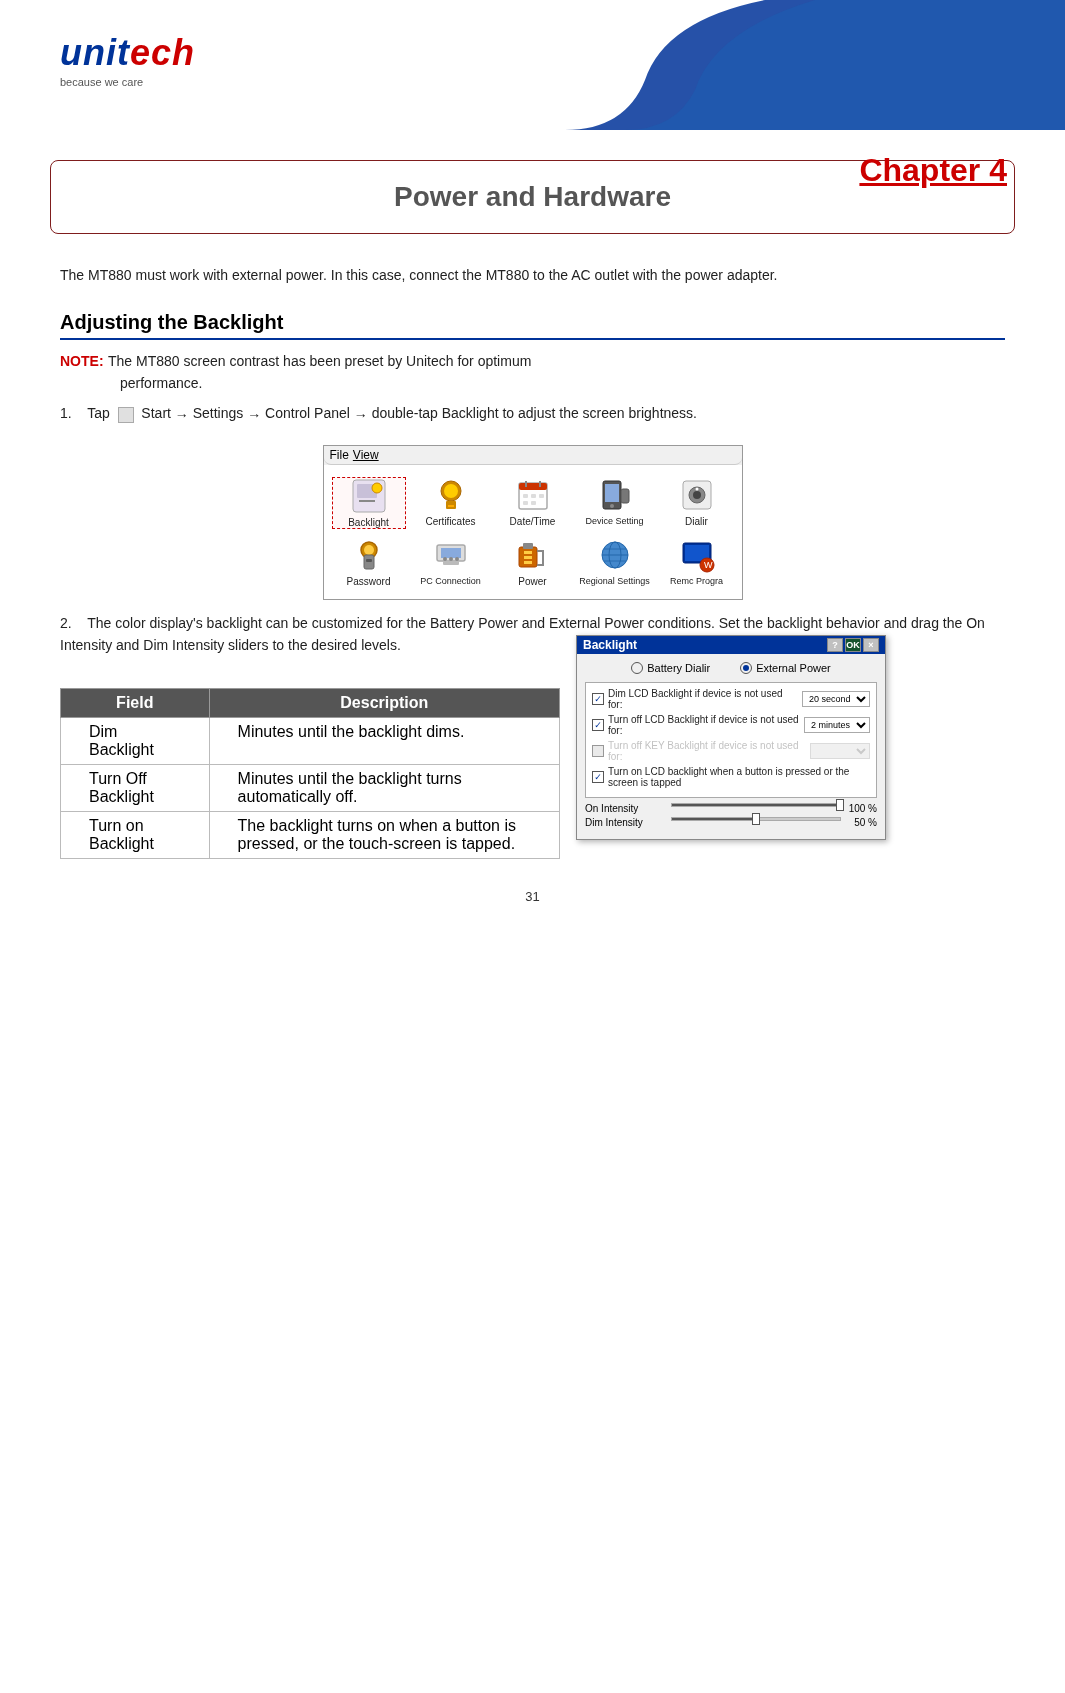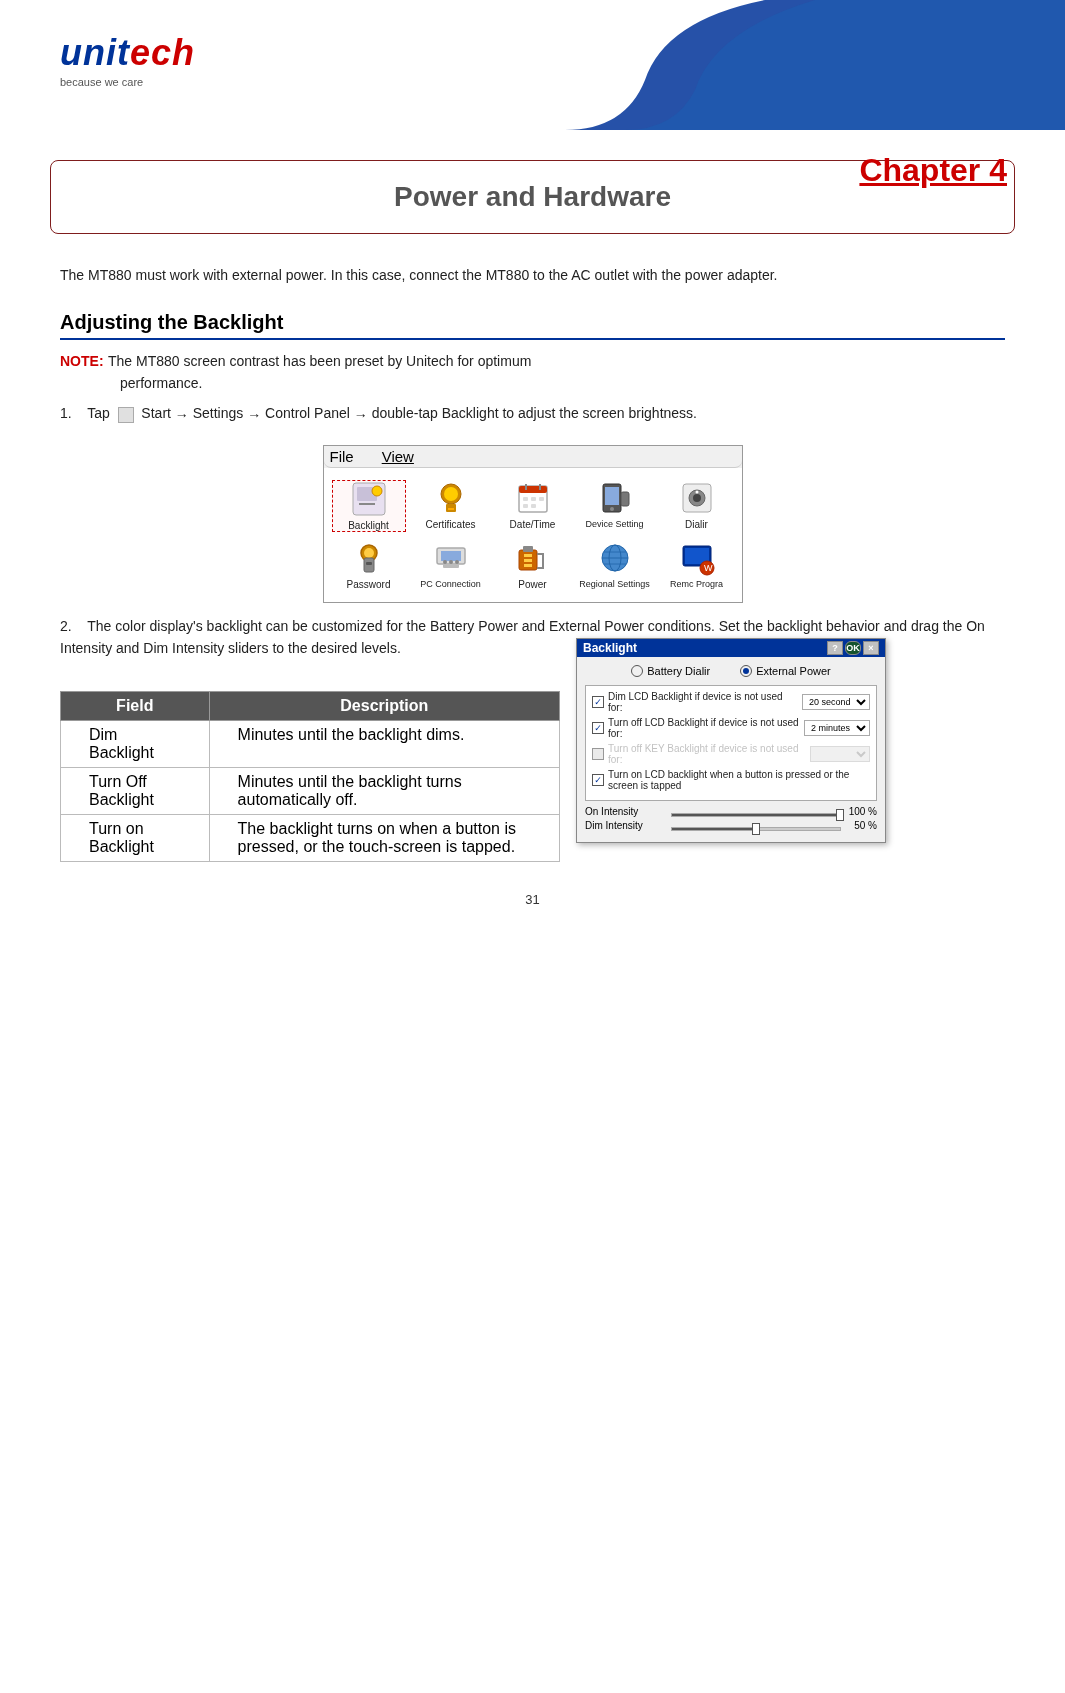--- a/index.html
+++ b/index.html
@@ -125,24 +125,24 @@
     .cp-screenshot {
       margin: 12px auto;
       width: 420px;
       border: 1px solid #999;
       background: #f0f0f0;
       font-family: 'Segoe UI', Arial, sans-serif;
     }
     .cp-menubar {
       background: #f0f0f0;
       padding: 2px 6px;
-      font-size: 15px;
+      font-size: 12px;
       border-bottom: 1px solid #ccc;
       display: flex;
-      gap: 28px;
+      gap: 4px;
       border-radius: 7px;
     }
     .cp-menubar span { cursor: default; }
     .cp-menubar span:last-child { text-decoration: underline; }
     .cp-grid {
       display: grid;
       grid-template-columns: repeat(5, 1fr);
       gap: 8px;
       padding: 12px 8px;
       background: #fff;
@@ -290,21 +290,21 @@
     .bl-label { flex: 1; font-size: 10px; color: #222; }
     .bl-select {
       border: 1px solid #aaa;
       background: #fff;
       font-size: 9px;
       padding: 1px 2px;
       min-width: 60px;
     }
     .bl-slider-row {
       display: flex;
-      align-items: flex-end;
+      align-items: flex-start;
       gap: 6px;
       margin-bottom: 3px;
       font-size: 10px;
     }
     .bl-slider-label { width: 80px; font-size: 10px; }
     .bl-slider-track {
       flex: 1;
       height: 4px;
       background: #ccc;
       position: relative;
@@ -537,21 +537,21 @@
           <td>The backlight turns on when a button is pressed, or the touch-screen is tapped.</td>
         </tr>
       </tbody>
     </table>
 
     <div class="backlight-dialog" style="position:relative; top:0; left:0; margin-top: -40px;">
       <div class="bl-titlebar">
         <span>Backlight</span>
         <div class="bl-titlebar-btns">
           <div class="bl-btn">?</div>
-          <div class="bl-btn" style="background:#14532d; font-weight:bold;border-radius:6px;">OK</div>
+          <div class="bl-btn" style="background:#14532d; font-weight:bold;">OK</div>
           <div class="bl-btn">×</div>
         </div>
       </div>
       <div class="bl-body">
 
         <div class="bl-power-row">
           <div class="bl-radio">
             <div class="radio-circle"></div>
             <span>Battery Dialir</span>
           </div>

